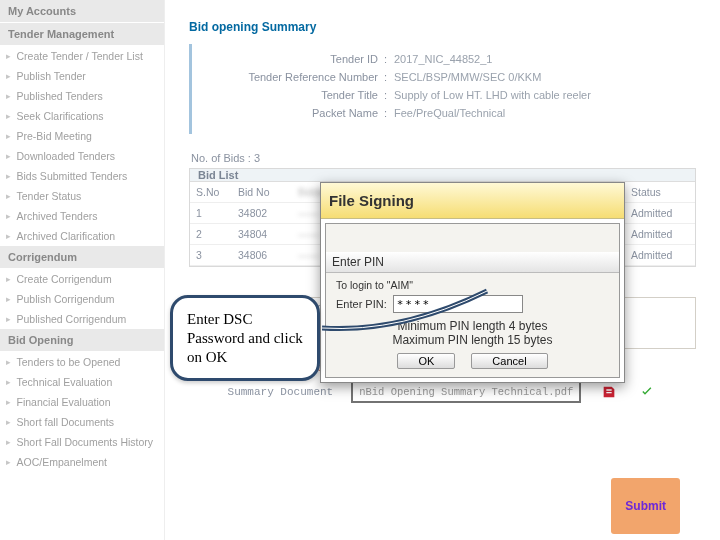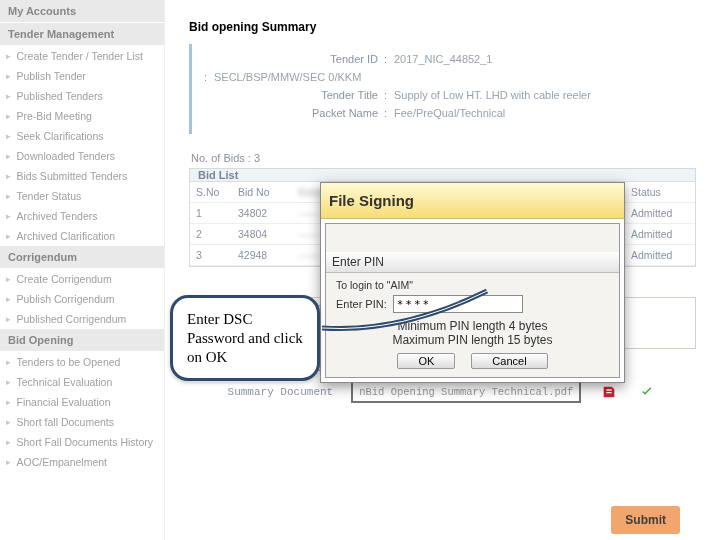--- a/index.html
+++ b/index.html
@@ -4,41 +4,41 @@
 <style>
   * { box-sizing: border-box; margin: 0; padding: 0; }
   body { font-family: Arial, sans-serif; font-size: 11px; color: #333; background:#fff; width:720px; height:540px; overflow:hidden; position:relative; }
   .wrap { display:flex; width:100%; height:100%; }
   .sidebar { width:165px; flex-shrink:0; background:#fff; border-right:1px solid #eee; height:100%; overflow:hidden; color:#999; }
   .side-group { display:block; }
   .side-head { background:#e9e9e9; padding:5px 8px; font-weight:bold; color:#888; border-bottom:1px solid #fff; font-size:11px; }
   .side-item { padding:4px 6px; display:flex; align-items:center; gap:6px; color:#a0a0a0; cursor:pointer; font-size:10.5px; }
   .side-item::before { content:'\25B8'; color:#c6c6c6; font-size:9px; }
   .main { flex:1; padding:20px 24px 0 24px; position:relative; color:#888; }
-  .section-title { color:#000000; font-weight:bold; font-size:12px; margin-bottom:10px; }
+  .section-title { color:#0369a1; font-weight:bold; font-size:12px; margin-bottom:10px; }
   .summary-box { border-left:3px solid #a3c4de; padding:6px 12px 12px 12px; background:#fff; margin-bottom:18px; }
   .sum-row { display:flex; padding:3px 0; font-size:11px; color:#8a92a0; }
   .sum-label { width:180px; text-align:right; padding-right:6px; }
   .sum-colon { width:10px; }
   .sum-val { color:#9aa2ad; }
   .subinfo { color:#8a92a0; font-size:11px; margin:10px 0 4px 2px; }
   .table { border:1px solid #d9d9d9; width:100%; background:#fff; }
   .table-head { background:#eef3f6; padding:0 8px; font-weight:bold; color:#7a8594; font-size:11px; border-bottom:1px solid #ddd; }
   .table-hrow, .table-row { display:flex; font-size:10.5px; color:#8a92a0; border-bottom:1px solid #eee; }
   .table-hrow > div, .table-row > div { padding:4px 6px; }
   .c-sno{width:42px;} .c-bidno{width:60px;} .c-bidder{flex:1;} .c-openby{width:100px;} .c-opendate{width:100px;} .c-status{width:70px;}
   .blur { filter: blur(2px); color:#bbb; }
   .lower { margin-top:30px; }
   .textbox { width:100%; height:52px; border:1px solid #d3cfc7; background:#fff; padding:4px; font-size:10px; color:#8a92a0; }
   .note-red { color:#c97d63; font-size:10.5px; margin-top:12px; }
   .summary-doc-row { display:flex; align-items:center; justify-content:center; gap:18px; margin-top:8px;font-family:Liberation Mono, monospace; }
   .summary-doc-label { color:#8a92a0; }
   .file-chip { border:2px solid #737373; background:#fff; padding:3px 6px; color:#999; font-size:10.5px; }
   .icon-btn { width:20px; height:20px; display:flex; align-items:center; justify-content:center; cursor:pointer; }
-  .submit-btn { position:absolute; right:40px; bottom:6px; background:#f2a56c; color:#404040; border:none; border-radius:3px; padding:7px 14px; font-weight:bold; cursor:pointer; font-size:12px; }
+  .submit-btn { position:absolute; right:40px; bottom:6px; background:#f2a56c; color:#6d28d9; border:none; border-radius:3px; padding:21px 14px; font-weight:bold; cursor:pointer; font-size:12px; }
   
   .filesign { position:absolute; left:320px; top:182px; width:305px; background:#fff; border:1px solid #888; box-shadow:0 4px 12px rgba(0,0,0,0.4); z-index:20; }
   .fs-title { background:linear-gradient(#fff9d6,#f6dd73); padding:9px 8px; font-weight:bold; font-size:15px; border-bottom:1px solid #c7bd86; }
   .pin-dialog { border:1px solid #999; margin:4px; background:#f4f3ef; font-family: 'Tahoma', sans-serif; font-size:11px; }
   .pin-title { background:linear-gradient(#fff,#e4e4e4); border-bottom:1px solid #bbb; padding:3px 6px; font-weight:normal; color:#333; font-size:12px;margin-top:28px; }
   .pin-body { padding:6px 10px 8px 10px; color:#333; }
   .pin-body p { margin-bottom:4px; font-size:10.5px; }
   .pin-row { display:flex; align-items:center; gap:6px; margin:4px 0 6px 0; }
   .pin-input { border:1px solid #888; height:18px; width:130px; font-family:monospace; padding:0 3px; font-size:11px; letter-spacing:2px; }
   .pin-hints { font-size:12px; color:#333; text-align:center; margin-top:4px; }
@@ -57,22 +57,22 @@
   <div class="sidebar">
 
     <div class="side-group">
       <div class="side-head">My Accounts</div>
     </div>
     <div class="side-group">
       <div class="side-head">Tender Management</div>
       <div class="side-item">Create Tender / Tender List</div>
       <div class="side-item">Publish Tender</div>
       <div class="side-item">Published Tenders</div>
+      <div class="side-item">Seek Clarifications</div>
       <div class="side-item">Pre-Bid Meeting</div>
-      <div class="side-item">Seek Clarifications</div>
       <div class="side-item">Downloaded Tenders</div>
       <div class="side-item">Bids Submitted Tenders</div>
       <div class="side-item">Tender Status</div>
       <div class="side-item">Archived Tenders</div>
       <div class="side-item">Archived Clarification</div>
     </div>
     <div class="side-group">
       <div class="side-head">Corrigendum</div>
       <div class="side-item">Create Corrigendum</div>
       <div class="side-item">Publish Corrigendum</div>
@@ -94,20 +94,21 @@
   <div class="main">
     <div class="section-title">Bid opening Summary</div>
 
     <div class="summary-box">
       <div class="sum-row">
           <div class="sum-label">Tender ID</div>
           <div class="sum-colon">:</div>
           <div class="sum-val">2017_NIC_44852_1</div>
         </div>
       <div class="sum-row">
+          <div class="sum-label">Tender Reference Number</div>
           <div class="sum-colon">:</div>
           <div class="sum-val">SECL/BSP/MMW/SEC 0/KKM</div>
         </div>
       <div class="sum-row">
           <div class="sum-label">Tender Title</div>
           <div class="sum-colon">:</div>
           <div class="sum-val">Supply of Low HT. LHD with cable reeler</div>
         </div>
       <div class="sum-row">
           <div class="sum-label">Packet Name</div>
@@ -139,21 +140,21 @@
       <div class="table-row">
         <div class="c-sno">2</div>
         <div class="c-bidno">34804</div>
         <div class="c-bidder blur">——</div>
         <div class="c-openby blur">——</div>
         <div class="c-opendate blur">——</div>
         <div class="c-status">Admitted</div>
       </div>
       <div class="table-row">
         <div class="c-sno">3</div>
-        <div class="c-bidno">42948</div>
+        <div class="c-bidno">34806</div>
         <div class="c-bidder blur">——</div>
         <div class="c-openby blur">——</div>
         <div class="c-opendate blur">——</div>
         <div class="c-status">Admitted</div>
       </div>
     </div>
 
     <div class="lower">
       <div class="textbox">ve been Received and Submitted for Technical evaluation Committee.</div>
       <div class="note-red">Only pdf files are permitted to Upload</div>

